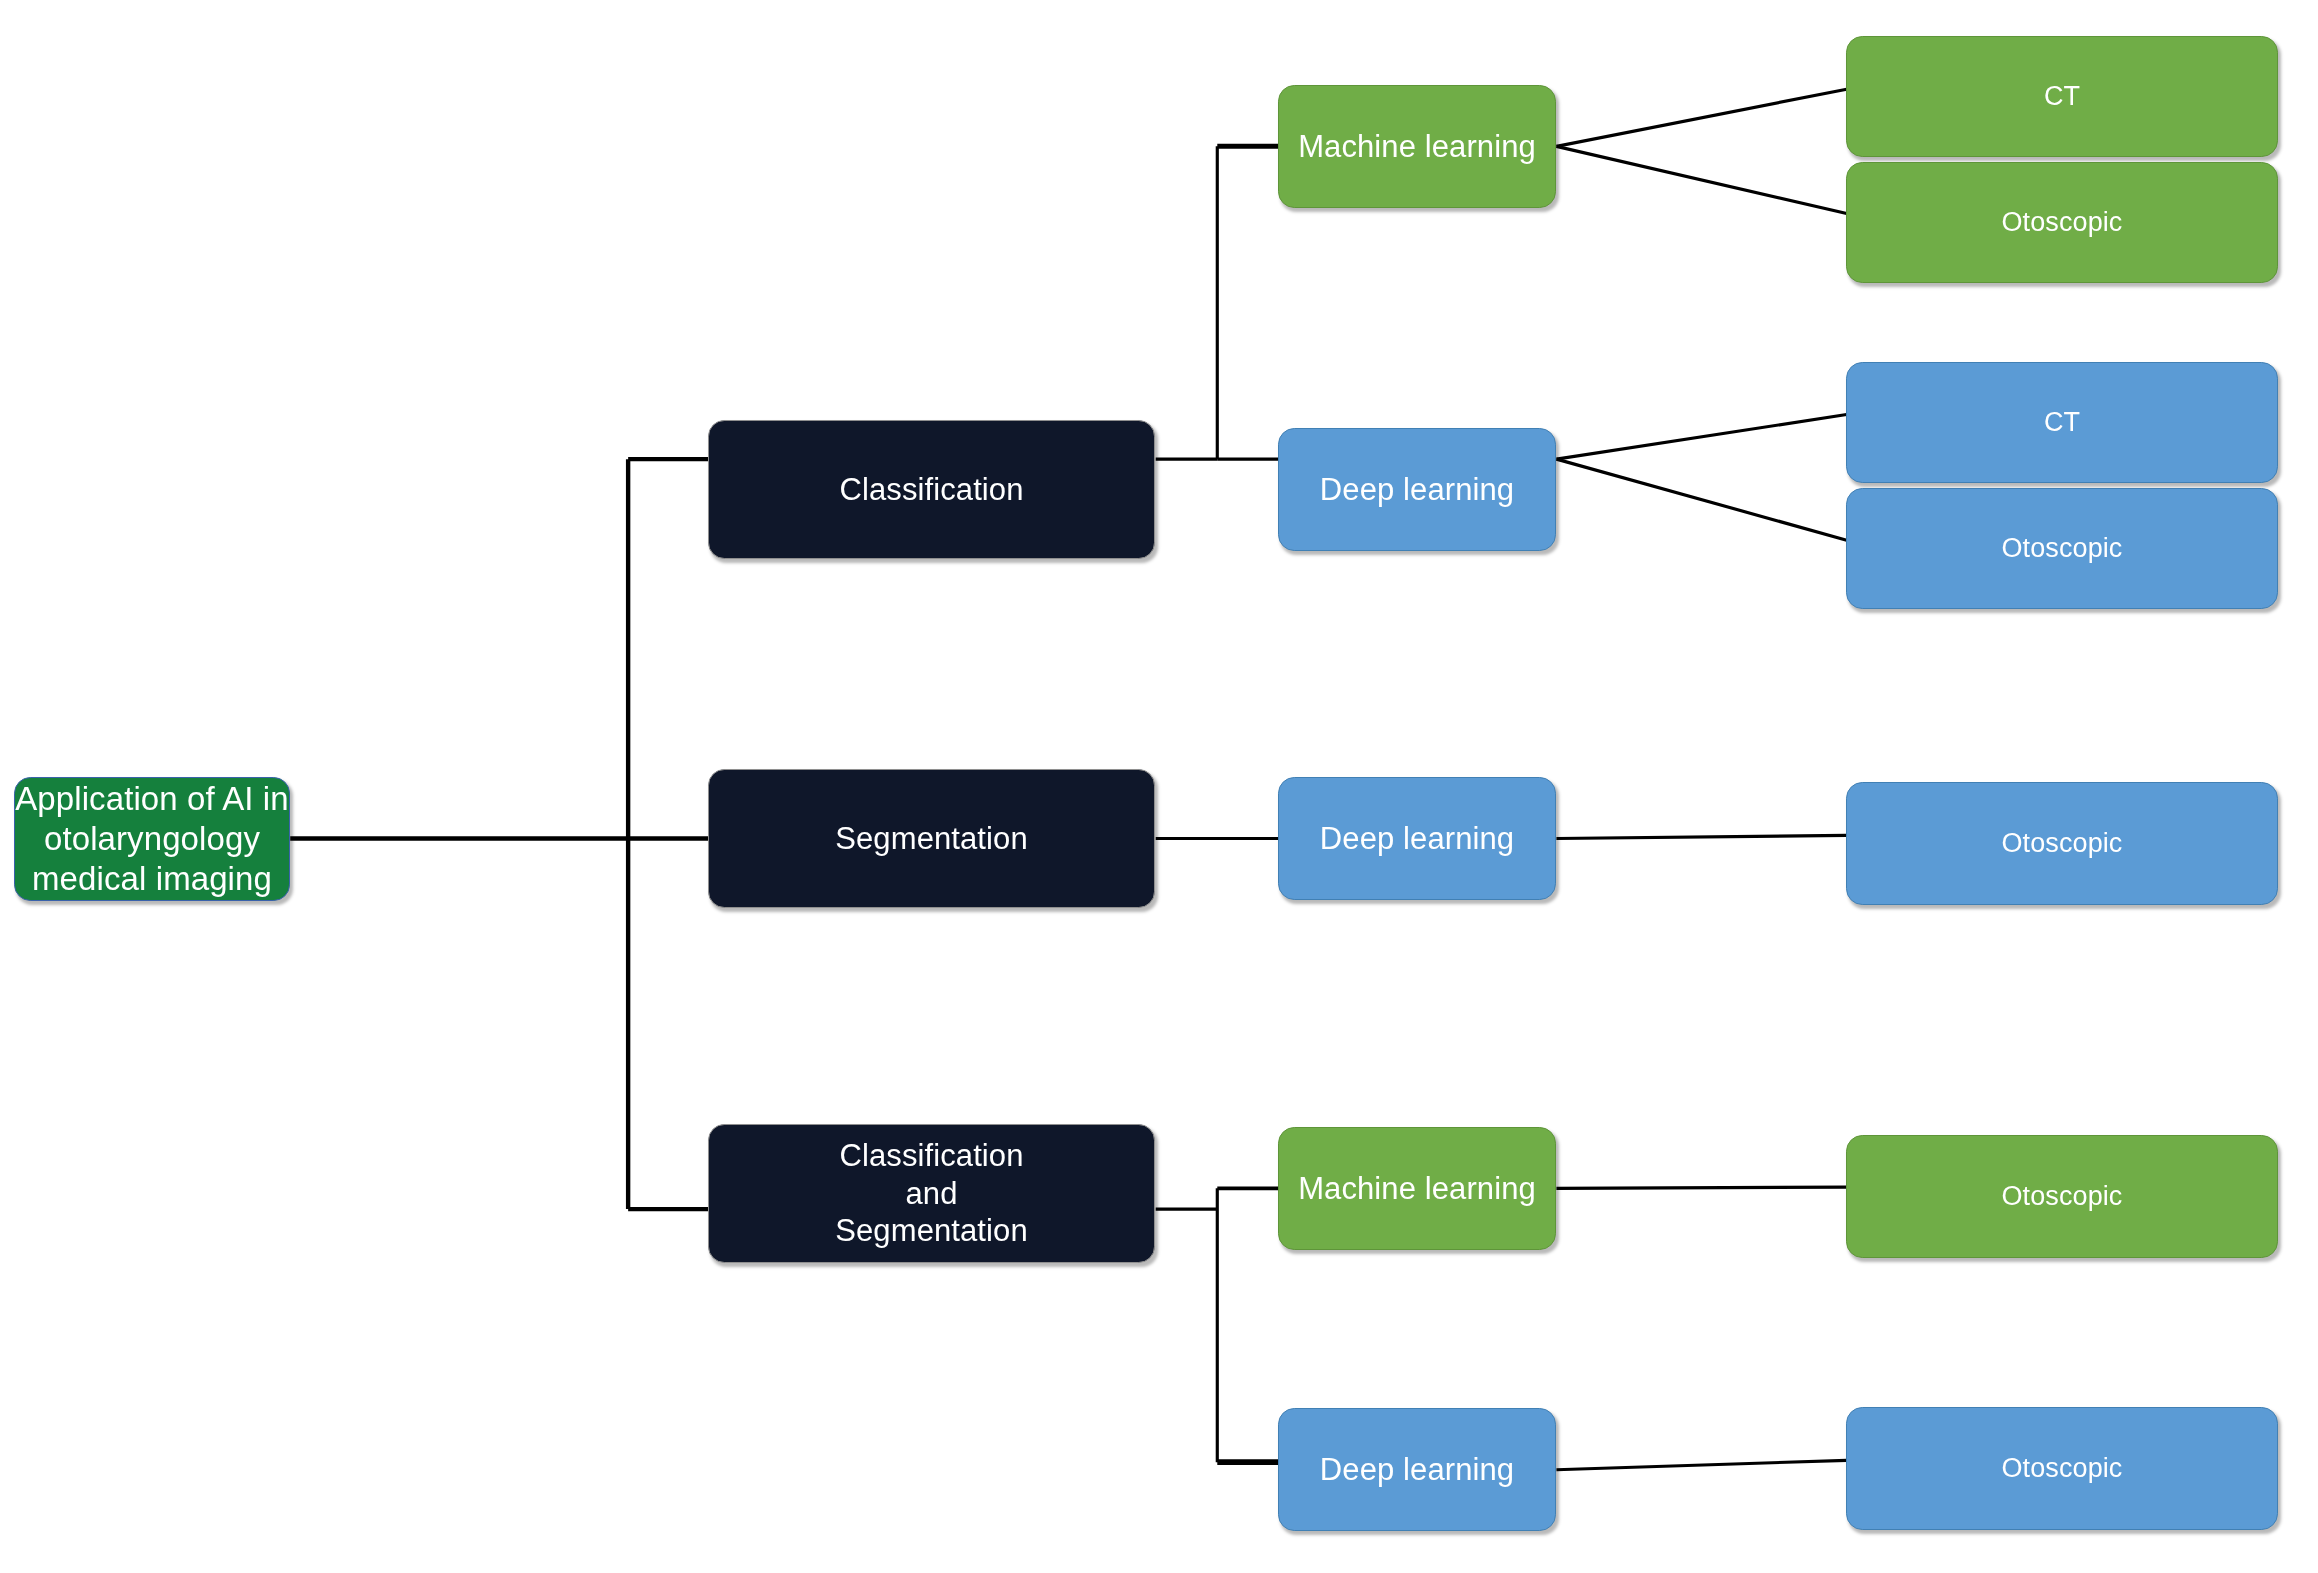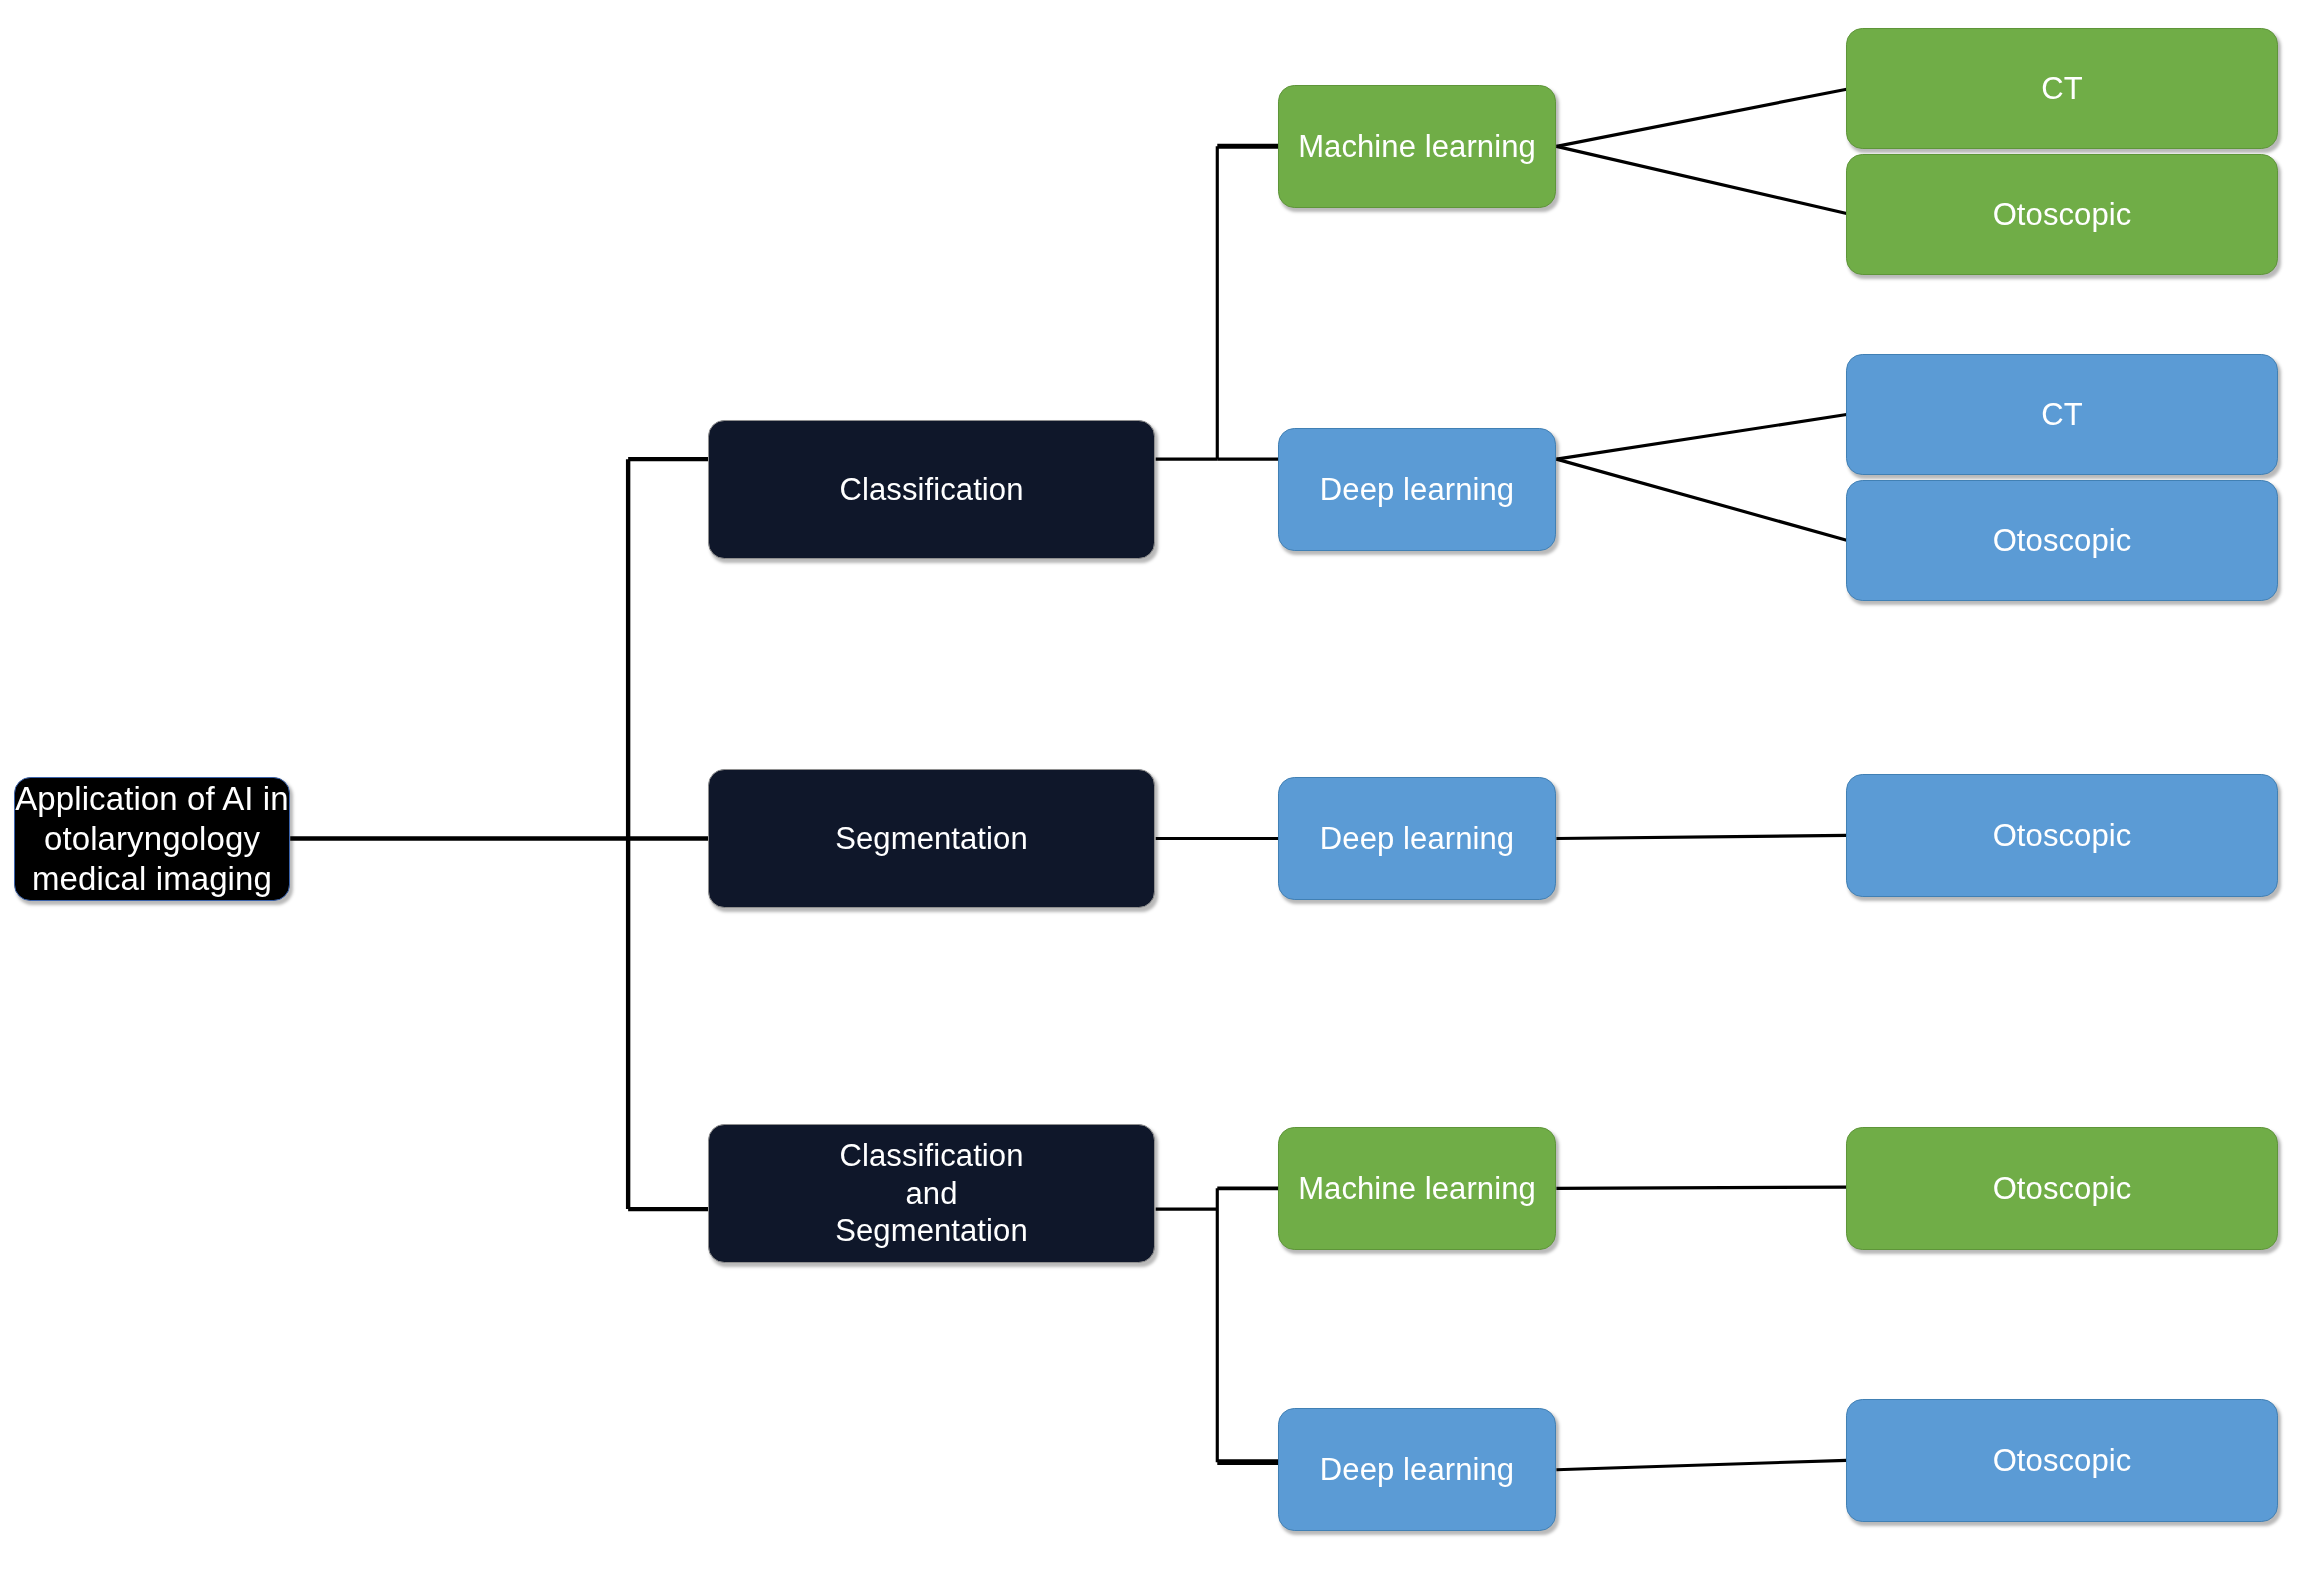--- a/index.html
+++ b/index.html
@@ -34,38 +34,38 @@
     justify-content: center;
     text-align: center;
     color: #ffffff;
     line-height: 1.22;
     white-space: pre-line;
     letter-spacing: 0.1px;
     box-shadow: 2.5px 3.1px 3.1px rgba(0,0,0,0.28);
     font-weight: 400;
   }
   .node-root {
-    background: #000000;
+    background: #15803d;
     border: 1.3px solid #3A62AB;
   }
   .node-gray {
     background: #0f172a;
     border: 1.3px solid #8F8F8F;
   }
   .node-green {
     background: #70AD47;
     border: 1.9px solid #5E9539;
   }
   .node-blue {
     background: #5B9BD5;
     border: 1.9px solid #4180B4;
   }
   .fs-root { font-size: 33px; }
   .fs-mid  { font-size: 31px; }
-  .fs-leaf { font-size: 31px; }
+  .fs-leaf { font-size: 27px; margin-top: 8px; }
 </style>
 </head>
 <body>
 
 <div id="canvas">
 
   <svg id="edges" viewBox="0 0 3692 2506" width="2319" height="1574" xmlns="http://www.w3.org/2000/svg">
 
     <path d="M 462 1335 L 1000 1335" stroke="#000000" stroke-width="7" fill="none"></path>
 

